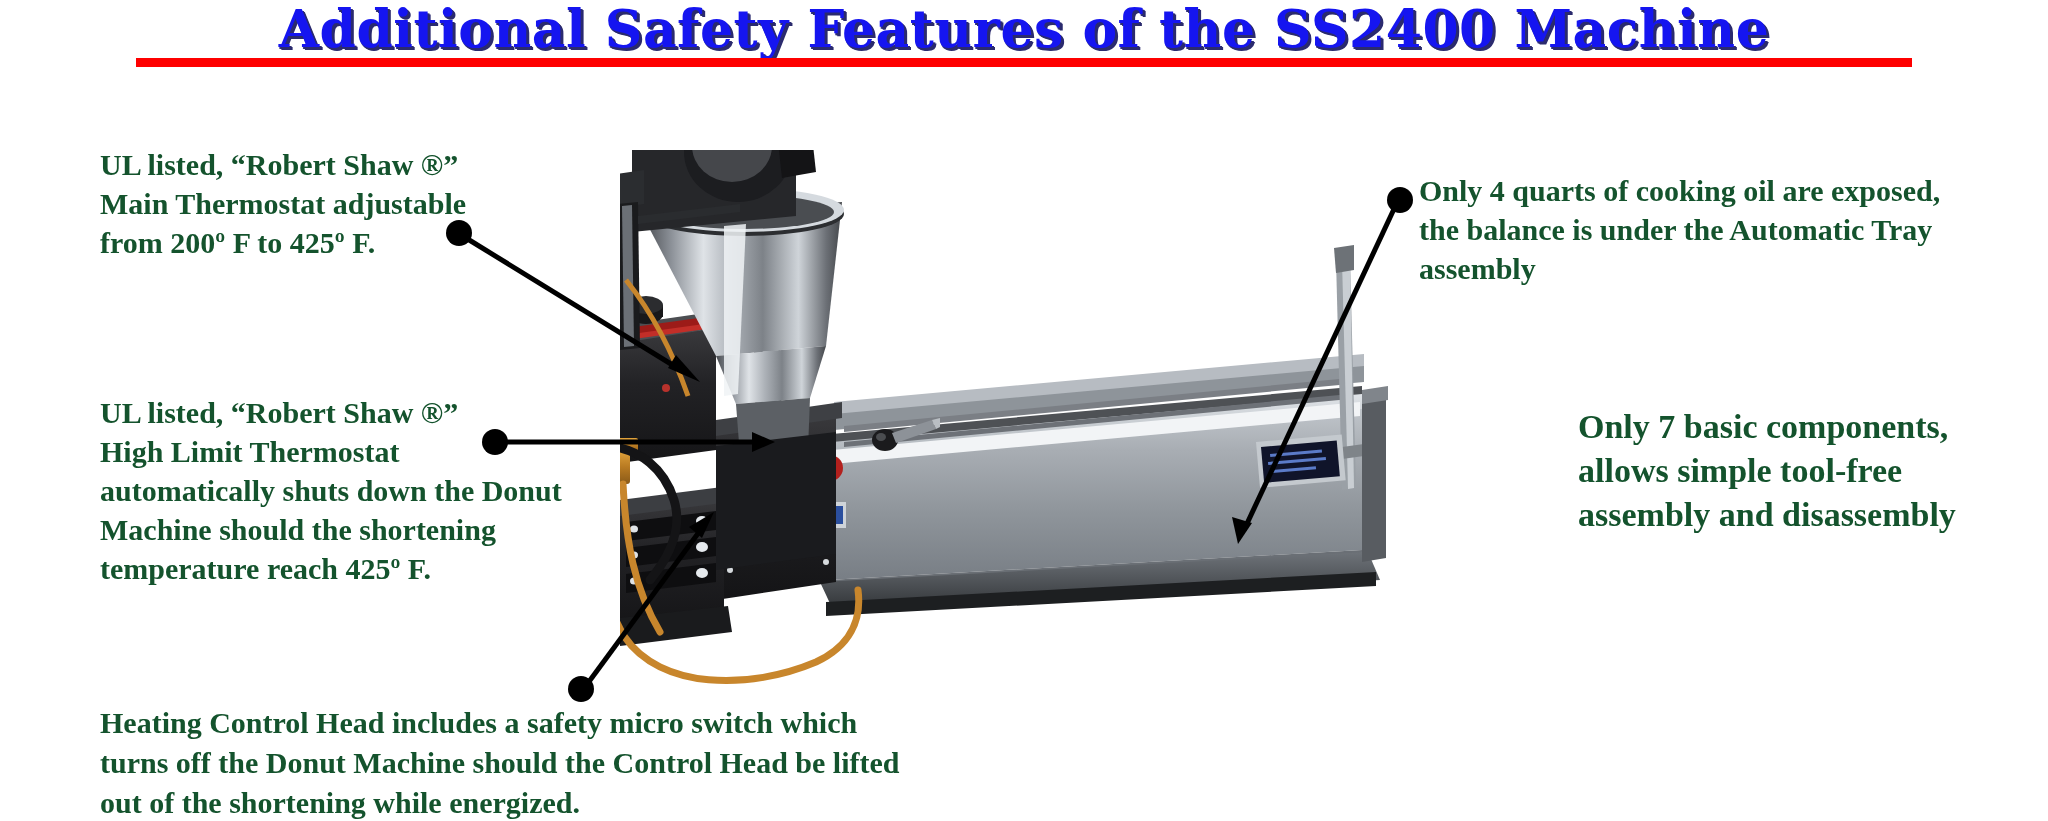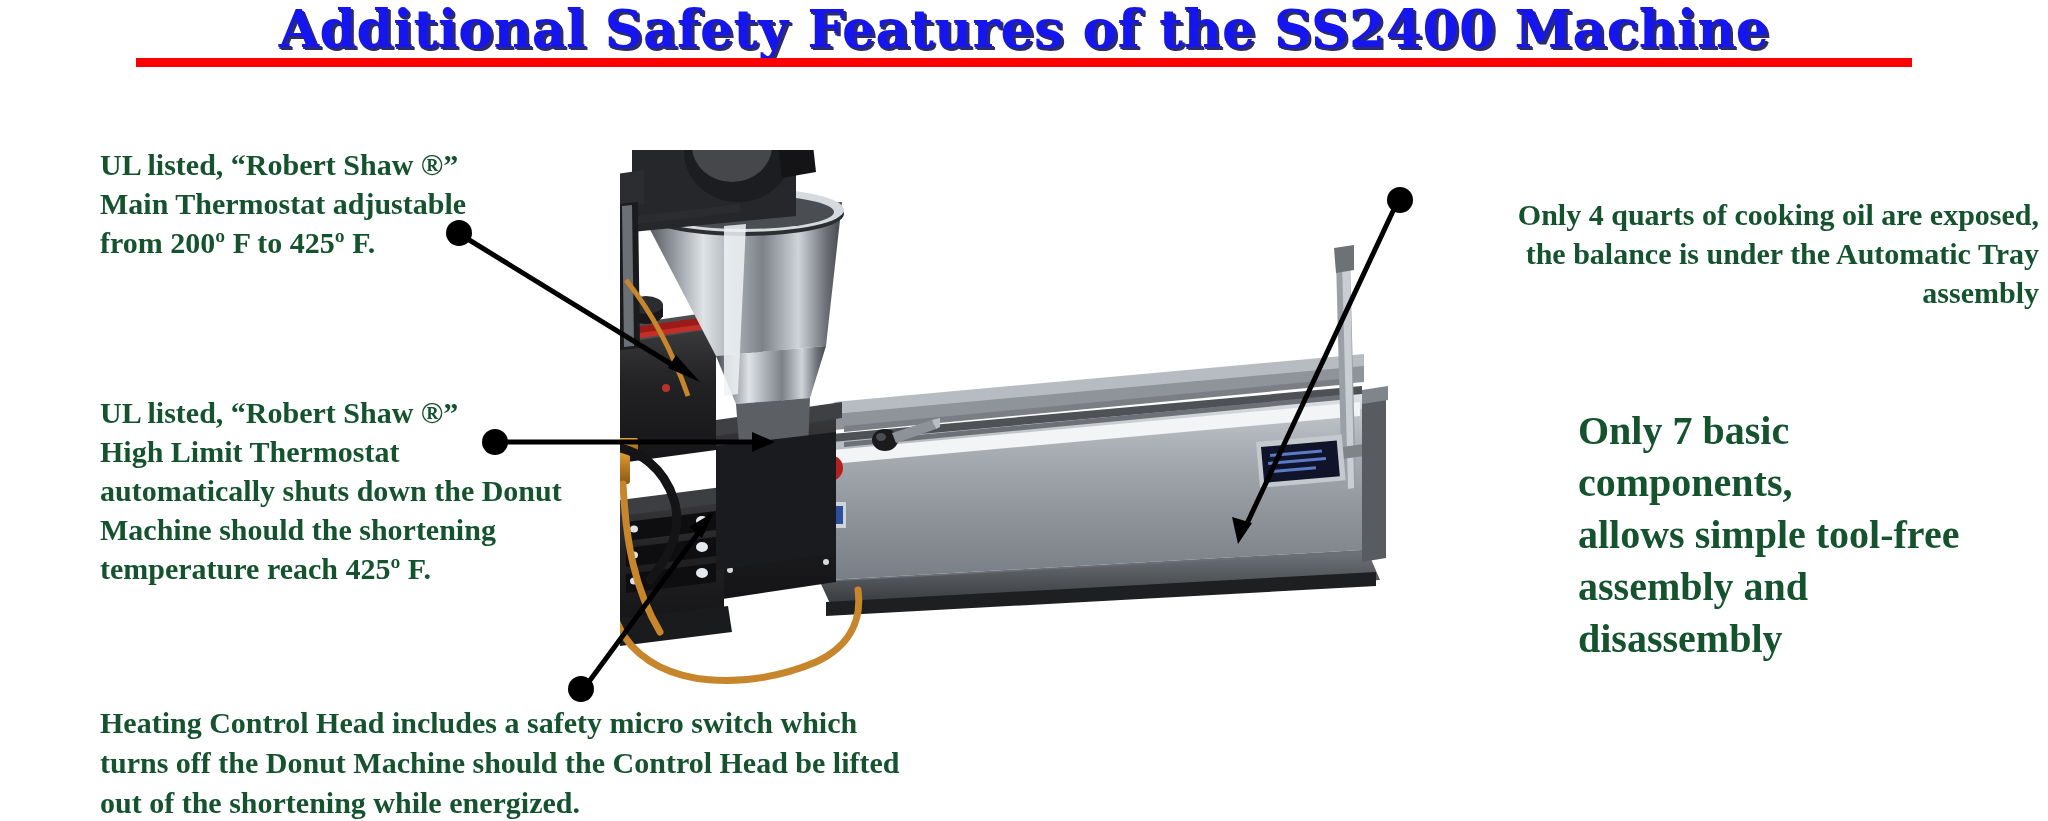--- a/index.html
+++ b/index.html
@@ -54,22 +54,22 @@
     position: absolute;
     font-family: "Liberation Serif", "DejaVu Serif", serif;
     font-weight: bold;
     color: #14532d;
     line-height: 1.30;
     white-space: pre-line;
   }
   #callout-main-thermostat   { left: 100px; top: 145px;  width: 460px; font-size: 30px; }
   #callout-high-limit        { left: 100px; top: 393px;  width: 520px; font-size: 30px; }
   #callout-control-head      { left: 100px; top: 703px;  width: 930px; font-size: 30px; line-height: 1.33; }
-  #callout-oil-quarts        { left: 1419px; top: 195px; width: 620px; font-size: 30px; text-align: right; }
-  #callout-components        { left: 1578px; top: 405px; width: 430px; font-size: 40px; }
+  #callout-oil-quarts        { left: 1419px; top: 171px; width: 620px; font-size: 30px; }
+  #callout-components        { left: 1578px; top: 405px; width: 430px; font-size: 34px; }
 
   
   #leaders {
     position: absolute;
     left: 0; top: 0;
     width: 2048px;
     height: 821px;
     pointer-events: none;
   }
 

